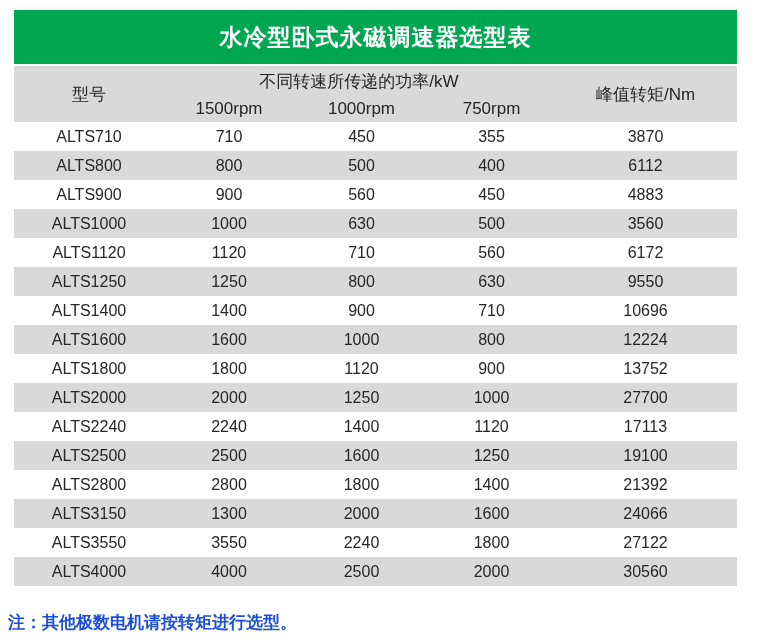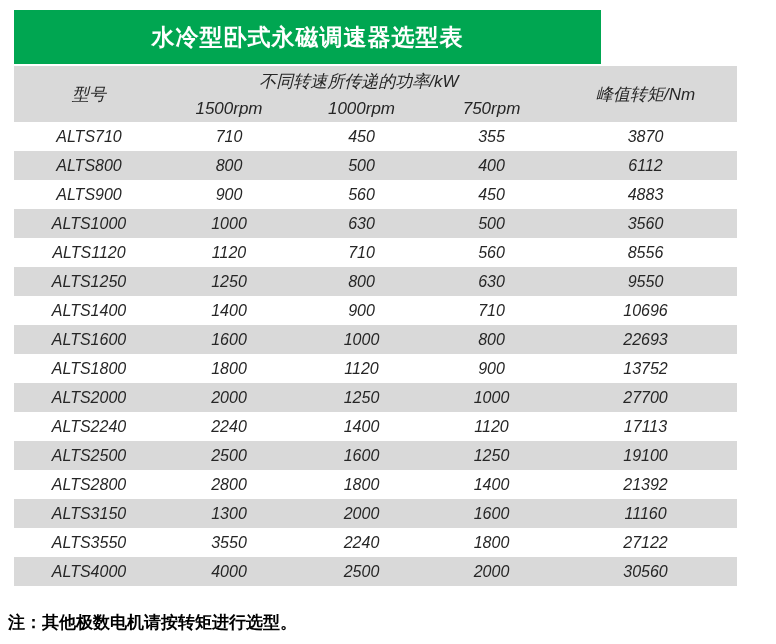--- a/index.html
+++ b/index.html
@@ -14,36 +14,35 @@
     background: #ffffff;
     font-family: "Liberation Sans", sans-serif;
     overflow: hidden;
   }
   .page {
     position: relative;
     width: 776px; height: 644px;
     padding: 10px 0 0 14px;
   }
   .title-bar {
-    width: 587px; height: 54px;
+    width: 723px; height: 54px;
     background: var(--header-green, #00a651);
     display: flex; align-items: center; justify-content: center;
     margin-bottom: 2px;
   }
   .title-bar .title-text {
     color: #ffffff;
     font-size: 23px;
     font-weight: bold;
     letter-spacing: 1px;
   }
   table.spec-table {
     width: 723px;
     border-collapse: collapse;
     table-layout: fixed;
-    font-style: italic;
   }
   col.c-model  { width: 150px; }
   col.c-p1500  { width: 130px; }
   col.c-p1000  { width: 135px; }
   col.c-p750   { width: 125px; }
   col.c-torque { width: 183px; }
   thead th {
     background: var(--band-gray, #d9d9d9);
     font-weight: normal;
     font-size: 17px;
@@ -63,21 +62,21 @@
     color: var(--text-dark, #262626);
     padding: 0;
   }
   tbody tr:nth-child(even) td { background: var(--band-gray, #d9d9d9); }
   tbody tr:nth-child(odd) td  { background: #ffffff; }
   .note {
     margin-top: 25px;
     margin-left: -6px;
     font-size: 17px;
     font-weight: bold;
-    color: #000000;
+    color: #1d4ed8;
   }
 </style>
 </head>
 <body>
 
 <div class="page">
 
   <div class="title-bar">
     <span class="title-text">水冷型卧式永磁调速器选型表</span>
   </div>
@@ -129,42 +128,42 @@
           <td>1000</td>
           <td>630</td>
           <td>500</td>
           <td>3560</td>
         </tr>
         <tr>
           <td>ALTS1120</td>
           <td>1120</td>
           <td>710</td>
           <td>560</td>
-          <td>8556</td>
+          <td>6172</td>
         </tr>
         <tr>
           <td>ALTS1250</td>
           <td>1250</td>
           <td>800</td>
           <td>630</td>
           <td>9550</td>
         </tr>
         <tr>
           <td>ALTS1400</td>
           <td>1400</td>
           <td>900</td>
           <td>710</td>
           <td>10696</td>
         </tr>
         <tr>
           <td>ALTS1600</td>
           <td>1600</td>
           <td>1000</td>
           <td>800</td>
-          <td>22693</td>
+          <td>12224</td>
         </tr>
         <tr>
           <td>ALTS1800</td>
           <td>1800</td>
           <td>1120</td>
           <td>900</td>
           <td>13752</td>
         </tr>
         <tr>
           <td>ALTS2000</td>
@@ -192,21 +191,21 @@
           <td>2800</td>
           <td>1800</td>
           <td>1400</td>
           <td>21392</td>
         </tr>
         <tr>
           <td>ALTS3150</td>
           <td>1300</td>
           <td>2000</td>
           <td>1600</td>
-          <td>11160</td>
+          <td>24066</td>
         </tr>
         <tr>
           <td>ALTS3550</td>
           <td>3550</td>
           <td>2240</td>
           <td>1800</td>
           <td>27122</td>
         </tr>
         <tr>
           <td>ALTS4000</td>

